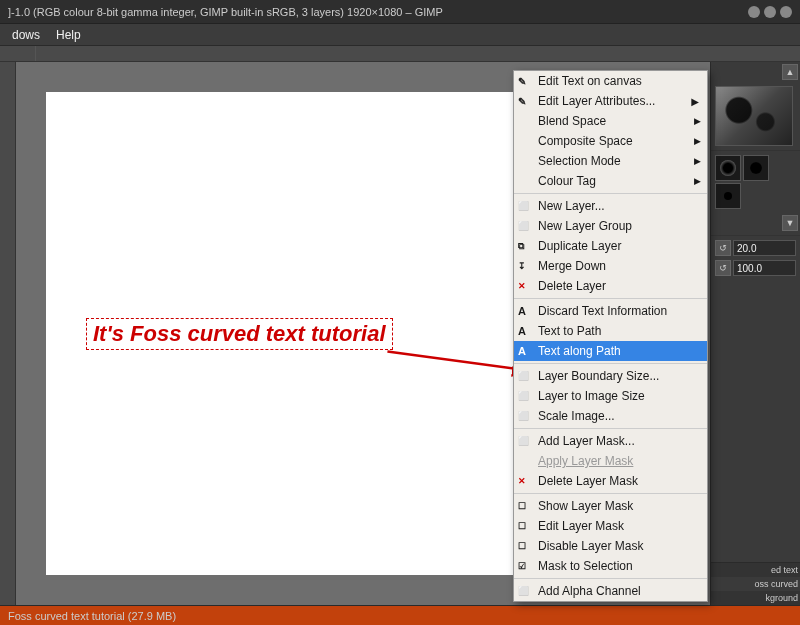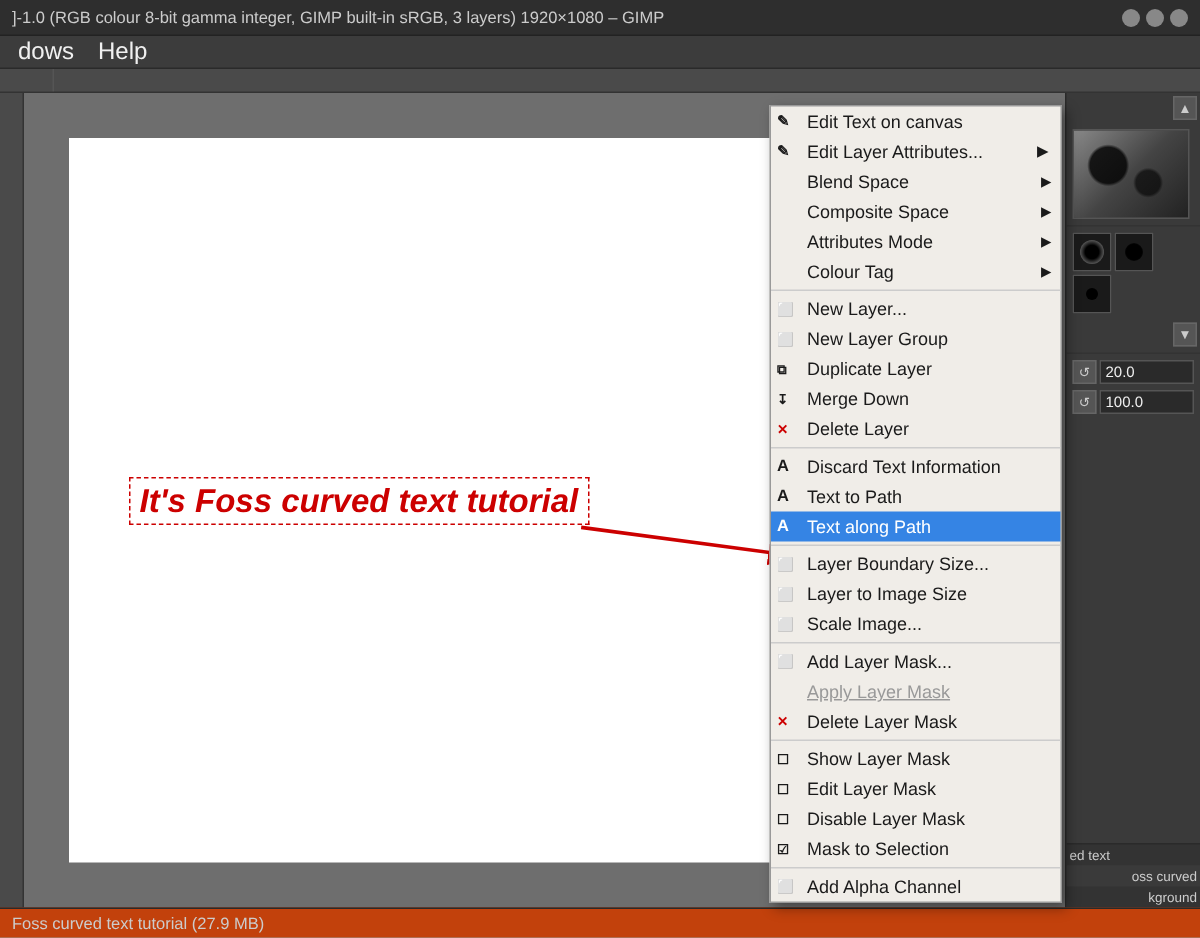--- a/index.html
+++ b/index.html
@@ -29,21 +29,21 @@
     .menu-bar {
       background: #3c3c3c;
       height: 22px;
       display: flex;
       align-items: center;
       padding: 0 4px;
       border-bottom: 1px solid #2a2a2a;
     }
     .menu-bar span {
       padding: 2px 8px;
-      font-size: 16px;
+      font-size: 12px;
       cursor: pointer;
       color: #f0f0f0;
     }
 
     
     .ruler-h {
       background: #4a4a4a;
       height: 16px;
       border-bottom: 1px solid #333;
       display: flex;
@@ -281,21 +281,21 @@
       <div style="flex:1;background:#2a2a2a;border:1px solid #555;height:16px;padding:0 3px;display:flex;align-items:center;font-size:10px;color:#f0f0f0;">20.0</div>
     </div>
 
     <div style="display:flex;align-items:center;padding:2px 4px;gap:2px;">
       <div style="width:16px;height:16px;background:#555;border:1px solid #666;cursor:pointer;display:flex;align-items:center;justify-content:center;font-size:9px;color:#ccc;">↺</div>
       <div style="flex:1;background:#2a2a2a;border:1px solid #555;height:16px;padding:0 3px;display:flex;align-items:center;font-size:10px;color:#f0f0f0;">100.0</div>
     </div>
 
     <div style="flex:1;"></div>
 
-    <div style="font-size:9px;color:#ccc;padding:2px;background:#333;border-top:1px solid #2a2a2a;">ed text</div>
+    <div style="font-size:9px;color:#ccc;padding:2px;background:#333;border-top:1px solid #2a2a2a;text-align:right;">ed text</div>
     <div style="font-size:9px;color:#ccc;padding:2px;background:#3a3a3a;text-align:right;">oss curved</div>
     <div style="font-size:9px;color:#ccc;padding:2px;background:#333;text-align:right;">kground</div>
   </div>
 
   <div class="context-menu">
 
     <div class="menu-item">
       <span class="icon" style="font-size:10px;">✎</span>
       <span>Edit Text on canvas</span>
     </div>
@@ -308,21 +308,21 @@
 
     <div class="menu-item submenu-arrow">
       <span>Blend Space</span>
     </div>
 
     <div class="menu-item submenu-arrow">
       <span>Composite Space</span>
     </div>
 
     <div class="menu-item submenu-arrow">
-      <span>Attributes Mode</span>
+      <span>Selection Mode</span>
     </div>
 
     <div class="menu-item submenu-arrow">
       <span>Colour Tag</span>
     </div>
 
     <div class="menu-separator"></div>
 
     <div class="menu-item">
       <span class="icon" style="font-size:9px;">⬜</span>

